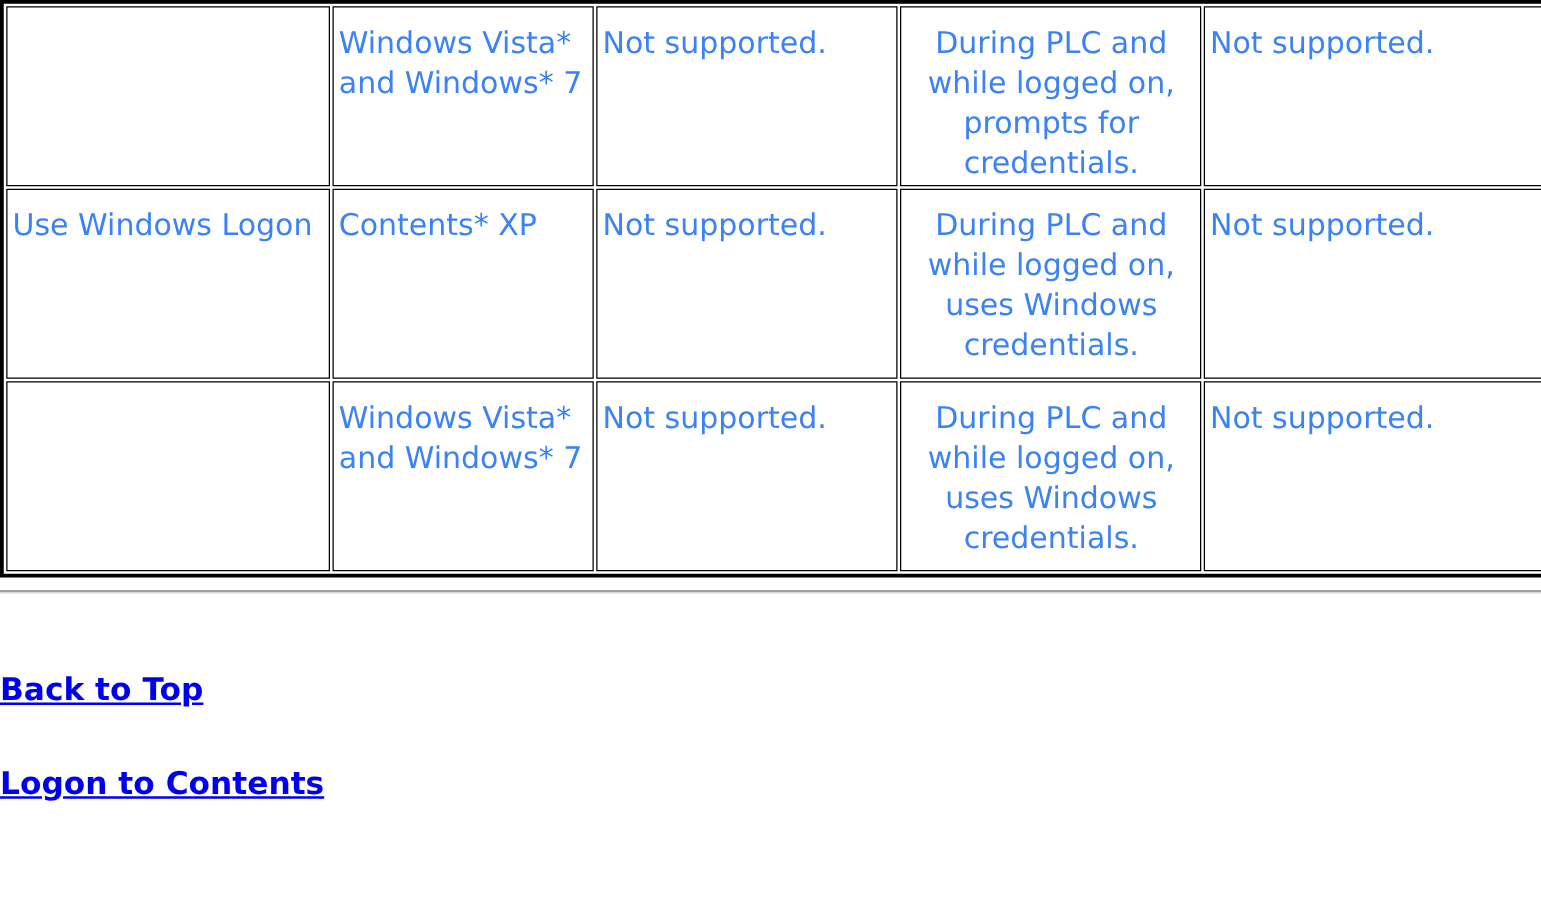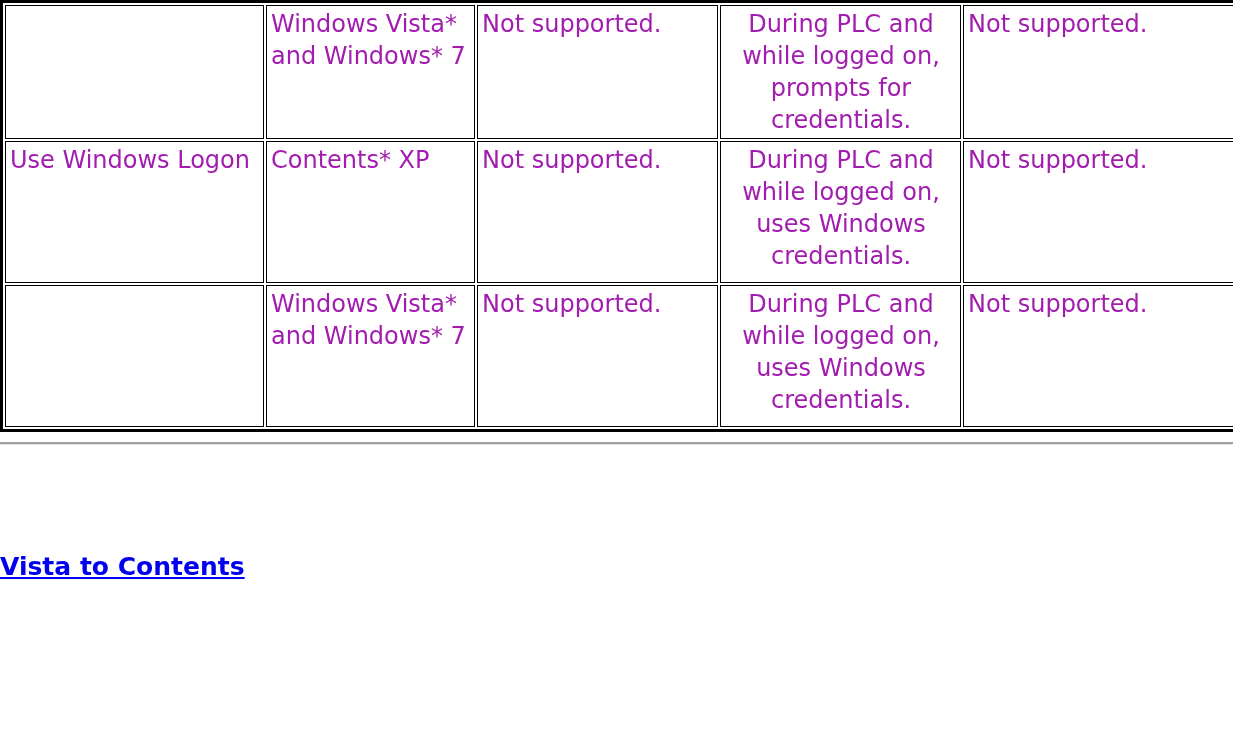--- a/index.html
+++ b/index.html
@@ -22,25 +22,25 @@
     border-spacing: 2px;
     border: 3px solid #000000;
     width: 1227px;
     margin: 0;
     table-layout: fixed;
     background: #ffffff;
   }
   .support-table td {
     border: 1px solid #000000;
     vertical-align: top;
-    padding: 2px 3px 2px 4px;
+    padding: 12px 3px 2px 4px;
     font-size: 24px;
     line-height: 32px;
     font-family: "DejaVu Sans", "Liberation Sans", sans-serif;
-    color: #a21caf;
+    color: #3b82f6;
     word-wrap: break-word;
     overflow-wrap: break-word;
   }
   .col-feature   { width: 250px; }
   .col-os        { width: 200px; }
   .col-install   { width: 232px; }
   .col-plc       { width: 232px; text-align: center; }
   .col-last      { width: 277px; }
 
   .row-partial td { height: 104px; }
@@ -118,16 +118,17 @@
       <td class="col-last">Not supported.</td>
     </tr>
 
   </tbody>
 </table>
 
 <hr class="page-rule">
 
 <div class="footer">
   <div class="spacer-a"></div>
+  <div class="link-wrap"><a href="#" class="link-big">Back to Top</a></div>
   <div class="spacer-b"></div>
-  <div class="link-wrap"><a href="#" class="link-big">Vista to Contents</a></div>
+  <div class="link-wrap"><a href="#" class="link-big">Logon to Contents</a></div>
   <div class="spacer-c"></div>
 </div>
 
 </body></html>

